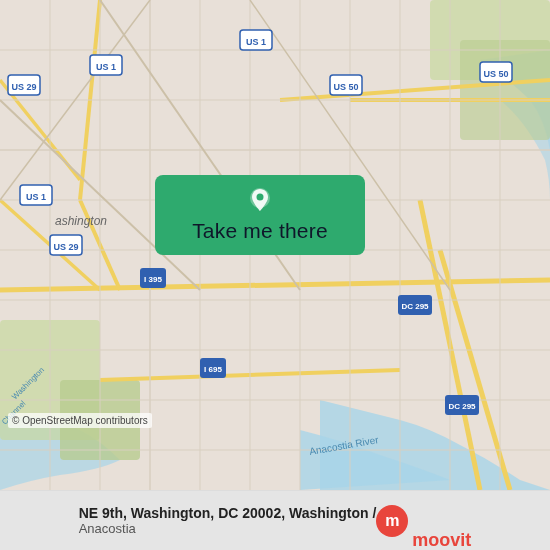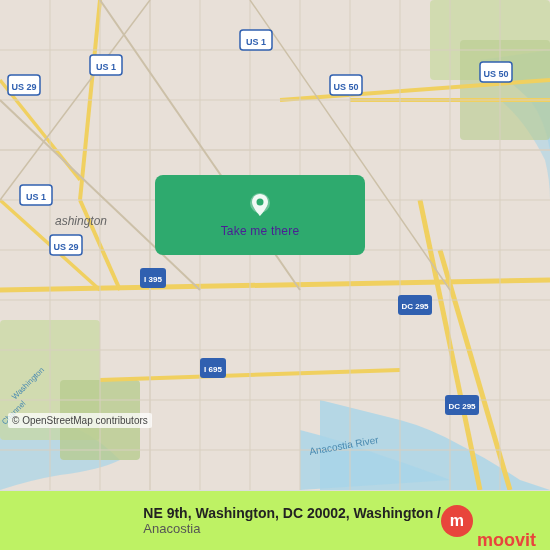--- a/index.html
+++ b/index.html
@@ -45,35 +45,35 @@
       gap: 4px;
     }
 
     #take-me-there-btn .pin-icon {
       width: 28px;
       height: 28px;
       position: relative;
     }
 
     #btn-label {
-      color: #4c1d95;
-      font-size: 12px;
+      color: #0f172a;
+      font-size: 21px;
       font-weight: 500;
       letter-spacing: 0.2px;
     }
 
     #footer {
       width: 550px;
       height: 60px;
-      background-color: #bef264;
+      background-color: #e5e5e5;
       display: flex;
       align-items: center;
       padding: 0 14px;
       border-top: 1px solid #ddd;
-      justify-content: flex-end;
+      justify-content: center;
     }
 
     #footer-left {
       display: flex;
       flex-direction: column;
     }
 
     #footer-address {
       font-size: 14px;
       font-weight: 600;

